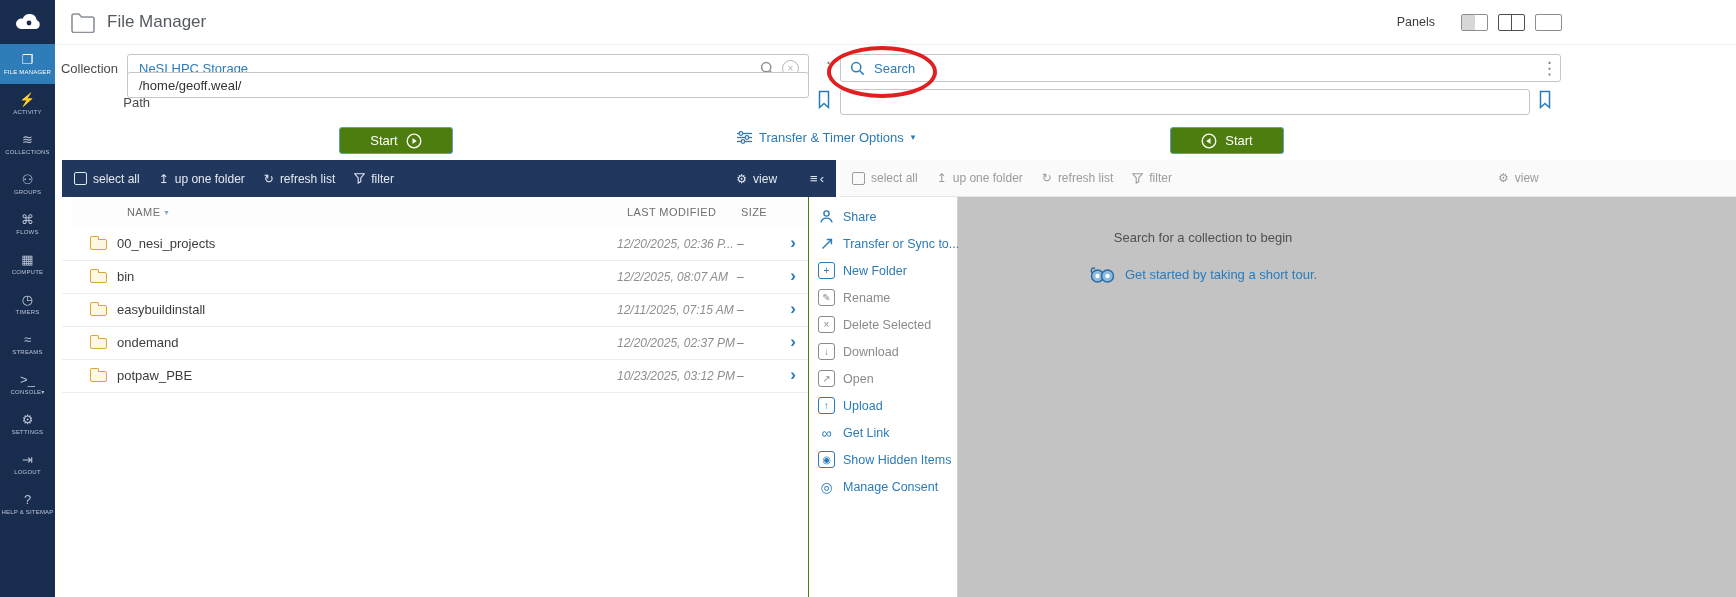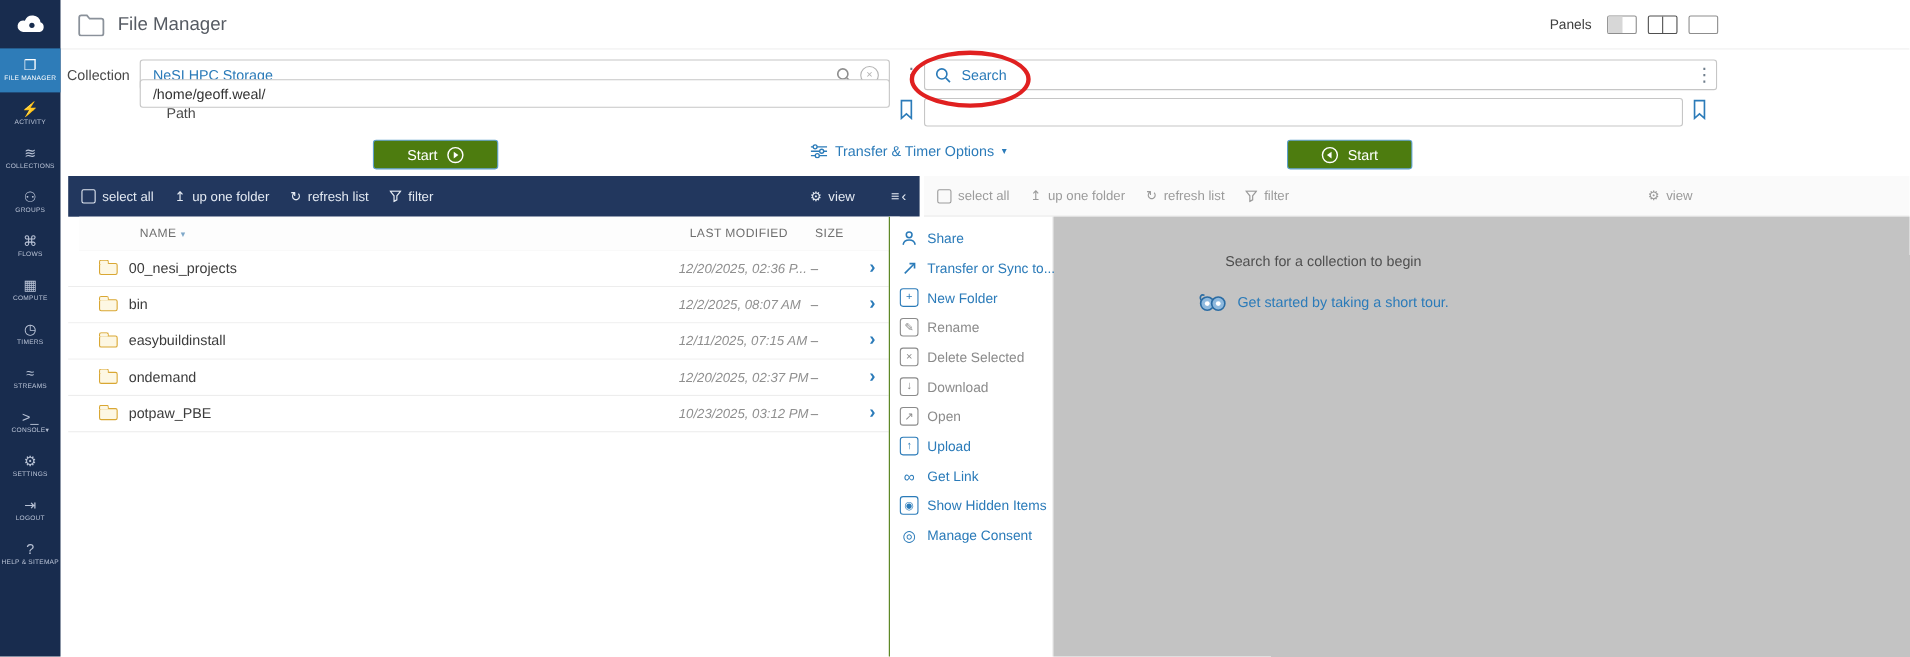--- a/index.html
+++ b/index.html
@@ -14,21 +14,21 @@
   .nav-item .nicon{font-size:13px;line-height:1;}
   .nav-item .nlabel{font-size:6px;letter-spacing:.2px;text-align:center;line-height:1.1;}
   .nav-item.active{background:#2e7cb8;color:#fff;}
 
   
   .header{position:absolute;left:55px;top:0;width:1681px;height:44px;background:#fff;
           border-bottom:1px solid #efefef;display:flex;align-items:center;}
   .header-title{font-size:17px;color:#565b63;margin-left:11px;}
   .hicon{margin-left:15px;display:flex;align-items:center;}
   .panels{position:absolute;right:174px;top:0;height:44px;display:flex;align-items:center;gap:10px;}
-  .panels-label{font-size:12.5px;color:#3e3e3e;margin-right:4px;}
+  .panels-label{font-size:12.5px;color:#3e3e3e;margin-right:16px;}
   .panel-btn{width:27px;height:17px;border:1px solid #8d8d8d;border-radius:2px;background:#fff;
              box-sizing:border-box;display:flex;cursor:pointer;}
   .panel-btn .half{width:50%;height:100%;background:#d7d7d7;}
   .panel-btn.split{border-color:#4f4f4f;}
   .panel-btn.split .divider{width:1.5px;height:100%;background:#4f4f4f;margin:0 auto;}
 
   
   .lbl{position:absolute;font-size:13px;color:#4a4a4a;width:62px;text-align:right;}
   .inputbox{position:absolute;border:1px solid #c6c6c6;border-radius:3px;background:#fff;
             display:flex;align-items:center;padding:0 9px;box-sizing:border-box;gap:7px;}
@@ -197,21 +197,21 @@
         <circle cx="6.2" cy="6.2" r="4.6" fill="none" stroke="#2b7bb9" stroke-width="1.5"></circle>
         <line x1="9.8" y1="9.8" x2="13.6" y2="13.6" stroke="#2b7bb9" stroke-width="1.5"></line>
       </svg>
   </span>
   <input class="searchfield" placeholder="Search" style="">
 </div>
 <span class="dots" style="left:1541px;top:60px;">⋮</span>
 
 <div class="red-ellipse"></div>
 
-<span class="lbl" style="left:68px;top:95px;padding-left:48px;">Path</span>
+<span class="lbl" style="left:40px;top:95px;padding-left:48px;">Path</span>
 <div class="inputbox" style="left:127px;top:72px;width:682px;height:26px;">
   <input value="/home/geoff.weal/" style="">
 </div>
 <span class="bm" style="left:817px;top:90px;">
   <svg width="14" height="19" viewBox="0 0 14 19">
       <path d="M2.5 1.5h9v16l-4.5-4-4.5 4z" fill="none" stroke="#2b7bb9" stroke-width="1.5"></path>
     </svg>
 </span>
 <div class="inputbox" style="left:840px;top:89px;width:690px;height:26px;">
   <input value="" style="">

